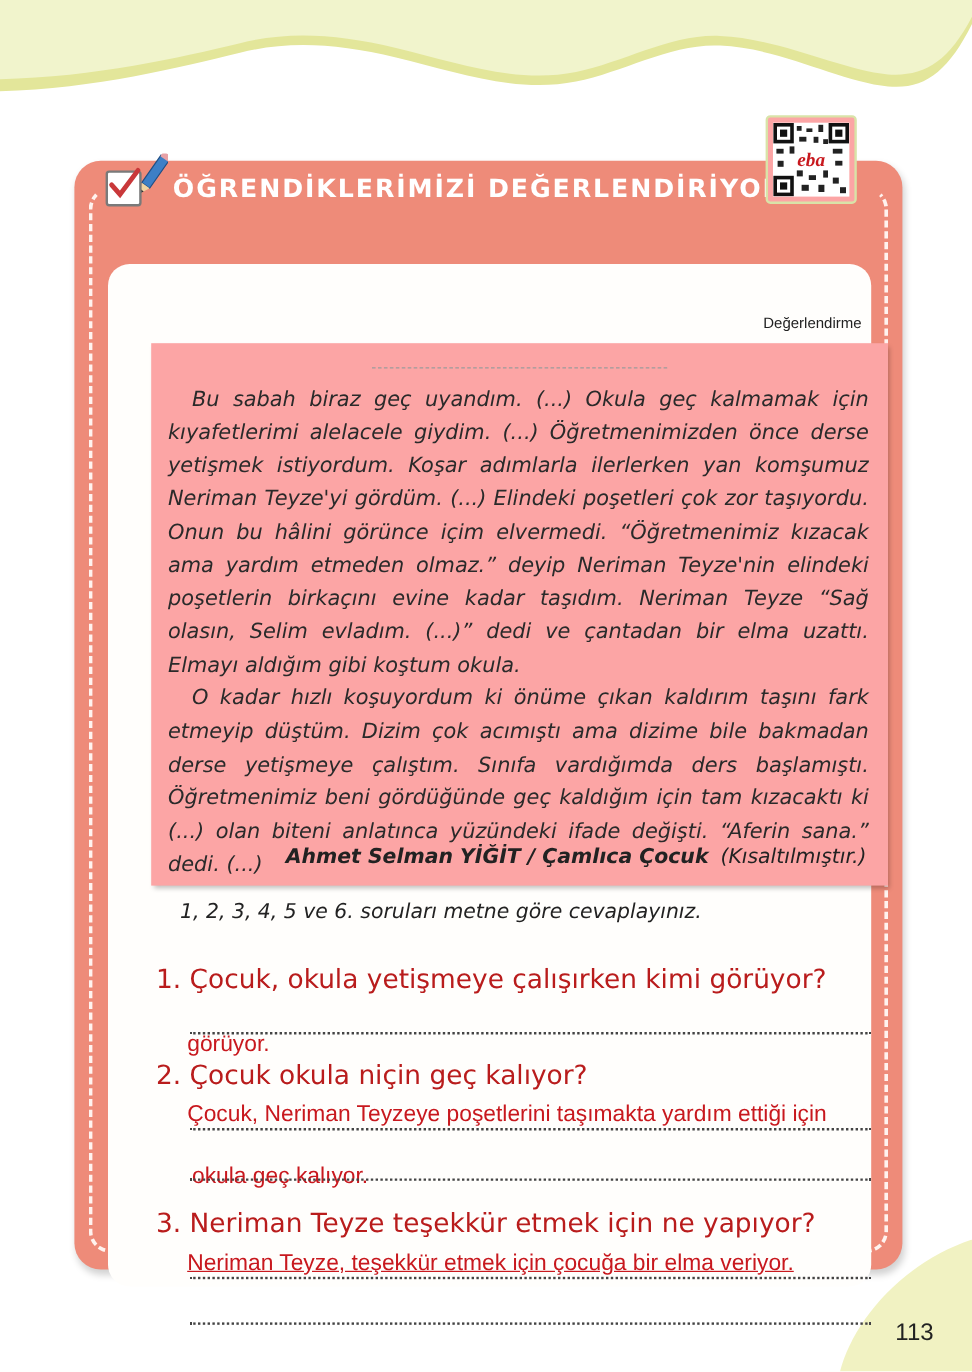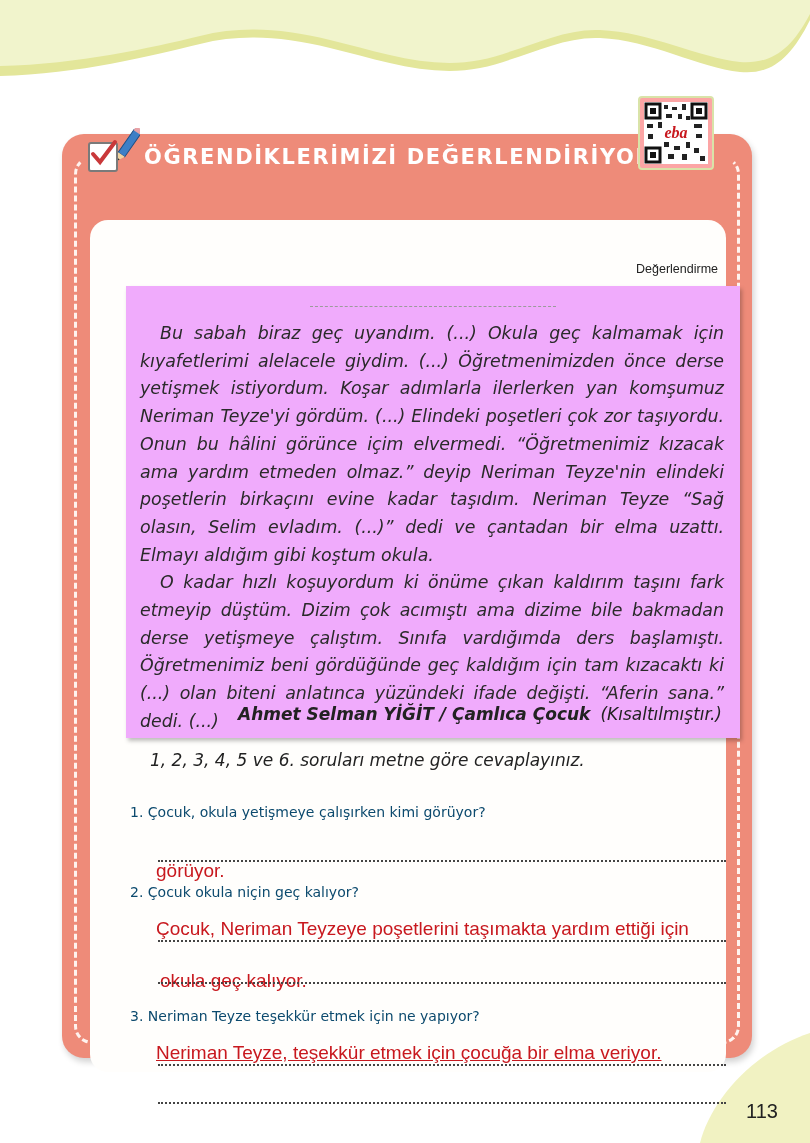--- a/index.html
+++ b/index.html
@@ -9,29 +9,29 @@
   .card { position:absolute; left:62px; top:134px; width:690px; height:924px; background:#ee8b79; border-radius:22px; box-shadow:2px 4px 6px rgba(0,0,0,0.18); }
   .card-dash { position:absolute; left:12px; top:22px; right:12px; bottom:14px; border:3px dashed #fff3ef; border-radius:18px; border-top-color:transparent; }
   .inner { position:absolute; left:28px; top:44px; width:636px; height:852px; background:#fffefc; border-radius:18px;margin-top:42px; }
   .title-row { position:absolute; left:26px; top:4px; height:38px; display:flex; align-items:center; }
   .check-box { width:26px; height:26px; background:#fff; border:2px solid #7a7a7a; border-radius:3px; position:relative; margin-right:2px; }
   .check-box svg { position:absolute; left:-2px; top:-6px; }
   .pencil { width:28px; height:40px; margin-left:-8px; margin-top:-18px; }
   .title-text { color:#ffffff; font-weight:bold; font-size:21px; letter-spacing:1.6px; font-family:"DejaVu Sans", sans-serif; text-transform:uppercase; margin-left:4px; }
   .qr { position:absolute; left:576px; top:-38px; width:72px; height:70px; background:#fca5a5; border:2px solid #d9e3a8; border-radius:4px; display:flex; align-items:center; justify-content:center; }
   .qr-label { position:absolute; right:8px; top:42px; font-size:12.5px; color:#222; font-family:"Liberation Sans", sans-serif; }
-  .passage { position:absolute; left:36px; top:66px; width:614px; height:452px; background:#f0abfc; box-shadow:2px 3px 4px rgba(0,0,0,0.25); }
+  .passage { position:absolute; left:36px; top:66px; width:614px; height:452px; background:#fca5a5; box-shadow:2px 3px 4px rgba(0,0,0,0.25); }
   .passage-rule { position:absolute; left:184px; top:20px; width:246px; border-top:1px dashed #9b9b9b; }
   .passage-text { position:absolute; left:14px; top:34px; width:584px; font-family:"DejaVu Sans", sans-serif; font-style:italic; font-size:17.4px; line-height:27.7px; color:#2a2a2a; text-align:justify; }
   .passage-text p { margin:0; text-indent:20px; }
   .source { position:absolute; right:18px; top:418px; font-family:"DejaVu Sans", sans-serif; font-size:17px; color:#222; }
   .source .author { font-style:italic; font-weight:bold; }
   .source .note { font-style:italic; margin-left:10px; }
   .instruction { position:absolute; left:60px; top:530px; font-family:"DejaVu Sans", sans-serif; font-style:italic; font-size:17px; color:#222; }
-  .question { position:absolute; left:40px; font-family:"DejaVu Sans", sans-serif; font-size:14px; color:#0c4a6e; font-weight:500; }
+  .question { position:absolute; left:40px; font-family:"DejaVu Sans", sans-serif; font-size:22px; color:#b91c1c; font-weight:500; }
   .answer-line { position:absolute; left:68px; width:568px; border-bottom:2px dotted #444; }
   .answer { position:absolute; left:66px; font-family:"Liberation Sans", sans-serif; font-size:19px; color:#c8181e; }
   .page-number { position:absolute; right:32px; bottom:20px; font-family:"Liberation Sans", sans-serif; font-size:20px; color:#222; }
 </style>
 </head>
 <body>
 
 <svg class="top-wave" viewBox="0 0 810 80" preserveAspectRatio="none">
   <path d="M0,0 H810 V20 C790,60 770,75 740,72 C700,68 650,40 600,38 C560,36 520,60 480,68 C430,78 380,60 330,48 C280,36 240,34 200,44 C150,56 80,74 0,76 Z" fill="#e3e69a"></path>
   <path d="M0,0 H810 V14 C790,52 770,64 740,62 C700,58 650,32 600,30 C560,28 520,52 480,60 C430,70 380,52 330,40 C280,28 240,26 200,36 C150,48 80,64 0,66 Z" fill="#f1f4cc"></path>

